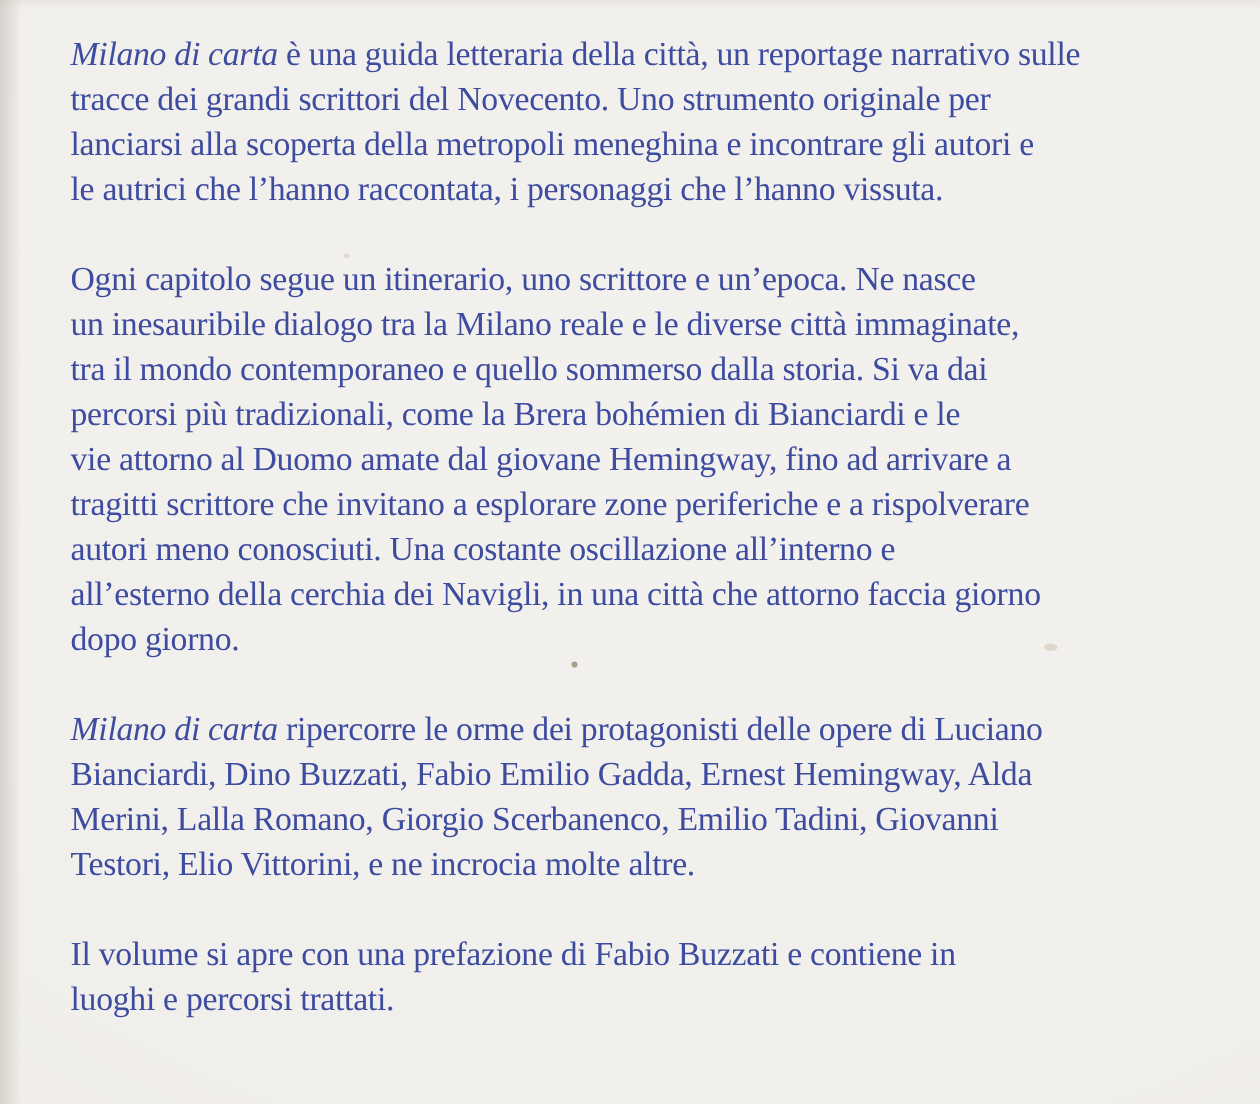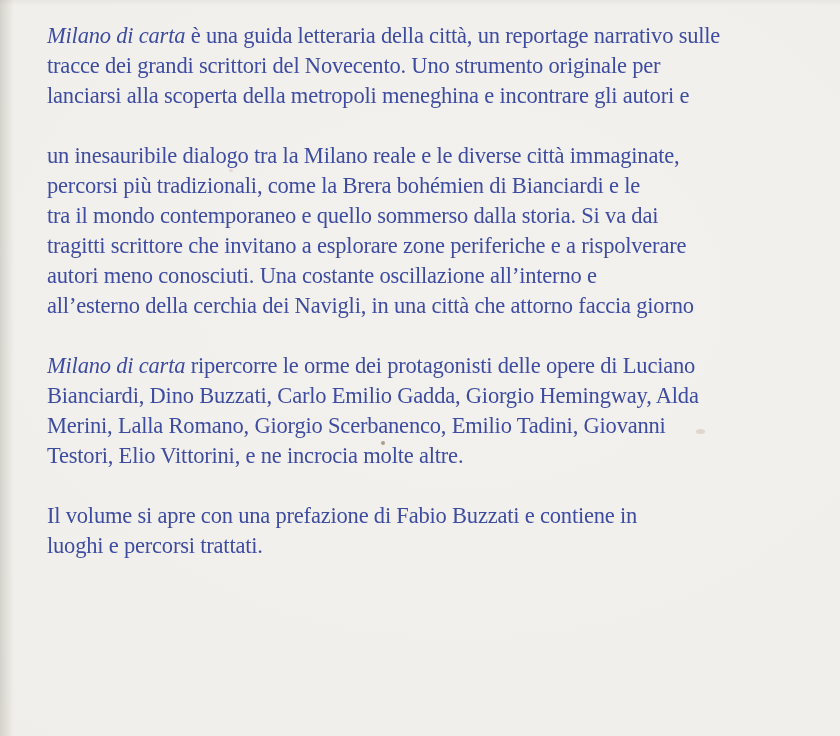--- a/index.html
+++ b/index.html
@@ -44,34 +44,38 @@
 <div class="page">
   <div class="edge-left"></div>
   <div class="edge-top"></div>
 
   <div class="text-block">
 
     <div class="para">
       <span class="line"><em class="it">Milano di carta</em><span> è una guida letteraria della città, un reportage narrativo sulle</span></span>
       <span class="line">tracce dei grandi scrittori del Novecento. Uno strumento originale per</span>
       <span class="line">lanciarsi alla scoperta della metropoli meneghina e incontrare gli autori e</span>
+      <span class="line">le autrici che l’hanno raccontata, i personaggi che l’hanno vissuta.</span>
     </div>
 
     <div class="para">
+      <span class="line">Ogni capitolo segue un itinerario, uno scrittore e un’epoca. Ne nasce</span>
       <span class="line">un inesauribile dialogo tra la Milano reale e le diverse città immaginate,</span>
+      <span class="line">tra il mondo contemporaneo e quello sommerso dalla storia. Si va dai</span>
       <span class="line">percorsi più tradizionali, come la Brera bohémien di Bianciardi e le</span>
-      <span class="line">tra il mondo contemporaneo e quello sommerso dalla storia. Si va dai</span>
+      <span class="line">vie attorno al Duomo amate dal giovane Hemingway, fino ad arrivare a</span>
       <span class="line">tragitti scrittore che invitano a esplorare zone periferiche e a rispolverare</span>
       <span class="line">autori meno conosciuti. Una costante oscillazione all’interno e</span>
       <span class="line">all’esterno della cerchia dei Navigli, in una città che attorno faccia giorno</span>
+      <span class="line">dopo giorno.</span>
     </div>
 
     <div class="para">
       <span class="line"><em class="it">Milano di carta</em><span> ripercorre le orme dei protagonisti delle opere di Luciano</span></span>
-      <span class="line">Bianciardi, Dino Buzzati, Carlo Emilio Gadda, Giorgio Hemingway, Alda</span>
+      <span class="line">Bianciardi, Dino Buzzati, Fabio Emilio Gadda, Ernest Hemingway, Alda</span>
       <span class="line">Merini, Lalla Romano, Giorgio Scerbanenco, Emilio Tadini, Giovanni</span>
       <span class="line">Testori, Elio Vittorini, e ne incrocia molte altre.</span>
     </div>
 
     <div class="para">
       <span class="line">Il volume si apre con una prefazione di Fabio Buzzati e contiene in</span>
       <span class="line">luoghi e percorsi trattati.</span>
     </div>
 
   </div>

